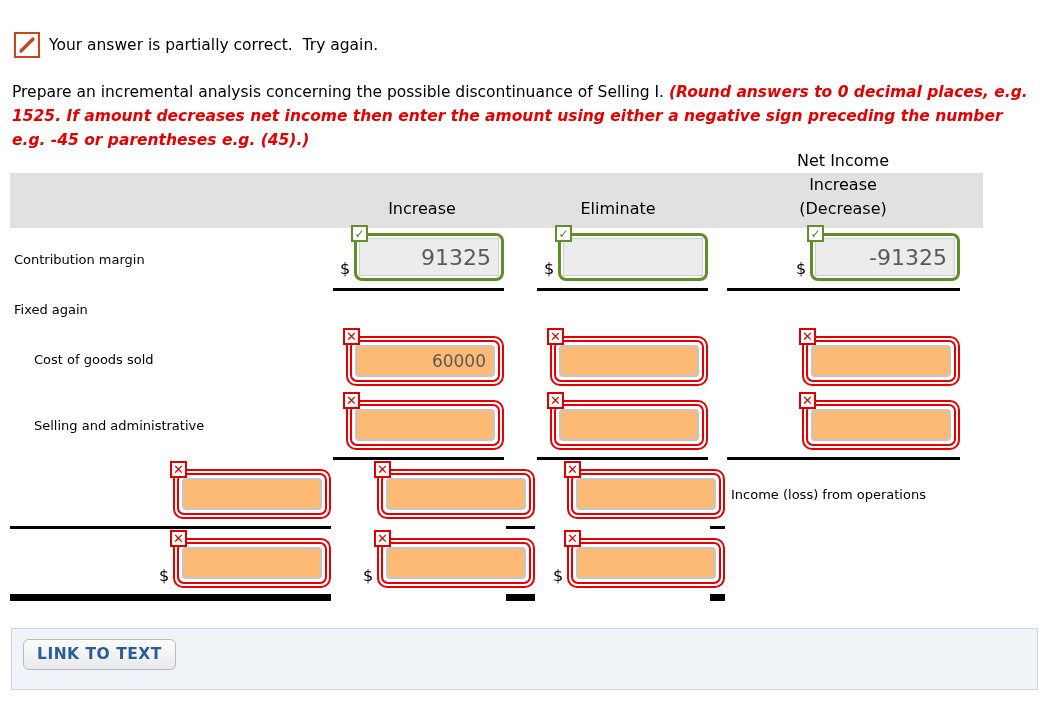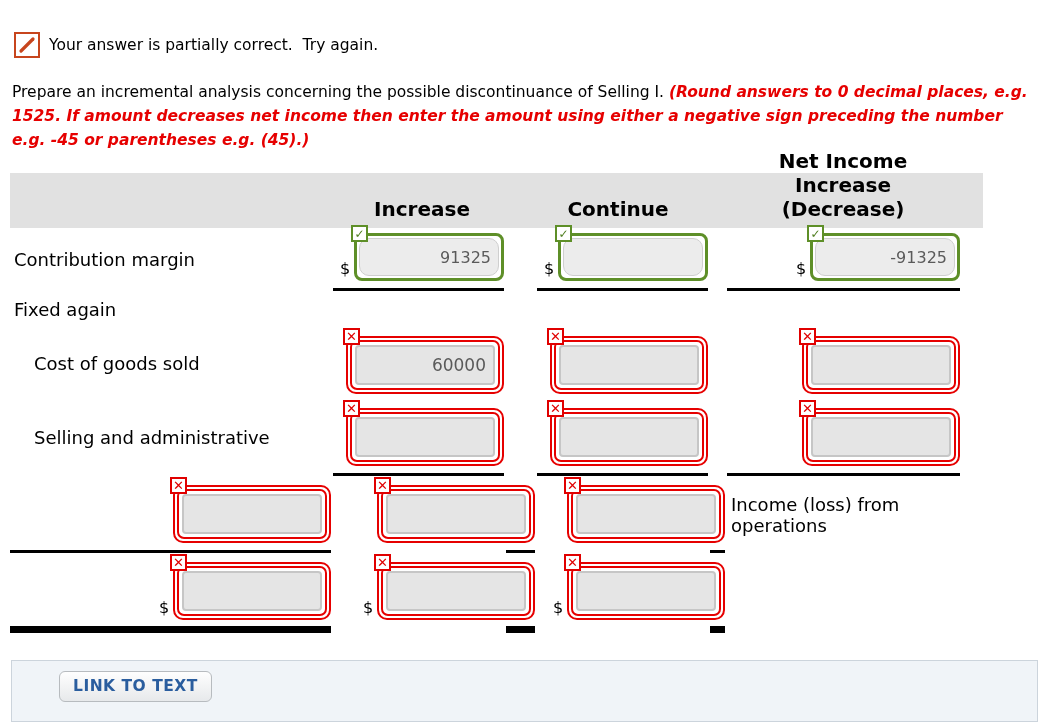--- a/index.html
+++ b/index.html
@@ -20,27 +20,27 @@
 
   
   .instructions { margin: 22px 12px 0 12px; font-size: 15.5px; line-height: 24px; }
   .instructions .em { color: #e60000; font-weight: bold; font-style: italic; }
 
   
   .table-wrap { margin: 21px 0 0 10px; width: 973px; }
   .thead { position: relative; height: 55px; background: #e1e1e1; }
   .thead .colhead {
     position: absolute; bottom: 7px; transform: translateX(-50%);
-    font-weight: bold; font-size: 20px; text-align: center; white-space: pre-line; line-height: 24px;
+    font-weight: normal; font-size: 16px; text-align: center; white-space: pre-line; line-height: 24px;
   }
   .ch1 { left: 412px; } .ch2 { left: 608px; } .ch3 { left: 833px; }
 
   .tgrid { display: grid; grid-template-columns: 323px 173px 31px 173px 17px 235px; }
 
-  .lbl { display: flex; align-items: center; font-size: 18px; padding-left: 4px; }
+  .lbl { display: flex; align-items: center; font-size: 13px; padding-left: 4px; }
   .lbl.ind1 { padding-left: 24px; }
   .lbl.ind2 { padding-left: 40px; }
   .lbl.only { min-height: 36px; align-items: center; }
 
   .cell { position: relative; display: flex; flex-direction: column; align-items: flex-end; padding-right: 2px; }
   .cell.gpad { padding-top: 5px; }
   .cell.rpad { padding-top: 9px; }
   .cell.u-thin::after  { content: ""; display: block; width: 100%; height: 3px; background: #000; margin-top: 7px; }
   .cell.u-thick::after { content: ""; display: block; width: 100%; height: 7px; background: #000; margin-top: 6px; }
   .cell.nline { padding-bottom: 5px; }
@@ -53,37 +53,37 @@
     background: #fff; z-index: 2; text-align: center;
     font-size: 12px; font-weight: bold; line-height: 14px;
   }
   .badge.ok  { border: 2px solid #5e8f28; color: #4e7d1e; }
   .badge.err { border: 2px solid #e00000; color: #e00000; font-size: 13px; }
 
   .dollar { position: absolute; left: -14px; bottom: 3px; font-size: 16px; color: #000; }
 
   .gbox { border: 3px solid #5e8f28; border-radius: 8px; background: #fff; padding: 2px; width: 150px; }
   .gbox input {
-    width: 100%; height: 38px; border: 1px solid #cfcfcf; border-radius: 10px;
-    background: #ececec; text-align: right; font-size: 16px; color: #5a5a5a;
+    width: 100%; height: 38px; border: 1px solid #cfcfcf; border-radius: 0;
+    background: #ececec; text-align: right; font-size: 22px; color: #5a5a5a;
     padding: 12px 7px; font-family: inherit; outline: none;
   }
 
   .rbox { border: 2px solid #e60000; border-radius: 10px; background: #fff; padding: 2px; width: 158px; }
   .rbox-inner { border: 2px solid #e60000; border-radius: 7px; padding: 3px; }
   .rbox input {
-    width: 100%; height: 40px; border: 2px solid #c6c6c6; border-radius: 4px;
-    background: #e5e5e5; text-align: right; font-size: 17px; color: #5a5a5a;
+    width: 100%; height: 32px; border: 2px solid #c6c6c6; border-radius: 4px;
+    background: #fdba74; text-align: right; font-size: 17px; color: #5a5a5a;
     padding: 0 7px; font-family: inherit; outline: none;
   }
 
   
   .footer-panel {
     margin: 27px 0 0 11px; width: 1027px; height: 62px;
-    background: #f0f4f8; border: 1px solid #ccd4dc; padding-left: 36px;
+    background: #f0f4f8; border: 1px solid #ccd4dc;
   }
   .ltt-btn {
     margin: 10px 0 0 11px; padding: 5px 13px 6px 13px;
     font-family: inherit; font-weight: bold; font-size: 15.5px; color: #2a5d9e;
     background: linear-gradient(#fefefe, #e7e9eb); border: 1px solid #b7bbbf;
     border-radius: 6px; letter-spacing: 0.5px; cursor: pointer;
   }
 </style>
 </head>
 <body>
@@ -99,21 +99,21 @@
 
 <div class="instructions">
   <span>Prepare an incremental analysis concerning the possible discontinuance of Selling I. </span>
   <span class="em">(Round answers to 0 decimal places, e.g. 1525. If amount decreases net income then enter the amount using either a negative sign preceding the number e.g. -45 or parentheses e.g. (45).)</span>
 </div>
 
 <div class="table-wrap">
 
   <div class="thead">
     <div class="colhead ch1">Increase</div>
-    <div class="colhead ch2">Continue</div>
+    <div class="colhead ch2">Eliminate</div>
     <div class="colhead ch3">Net Income
 Increase (Decrease)</div>
   </div>
 
   <div class="tgrid">
 
     <div class="lbl">Contribution margin</div>
     <div class="cell gpad u-thin">
       <div class="boxzone">
         <span class="badge ok">✓</span>

